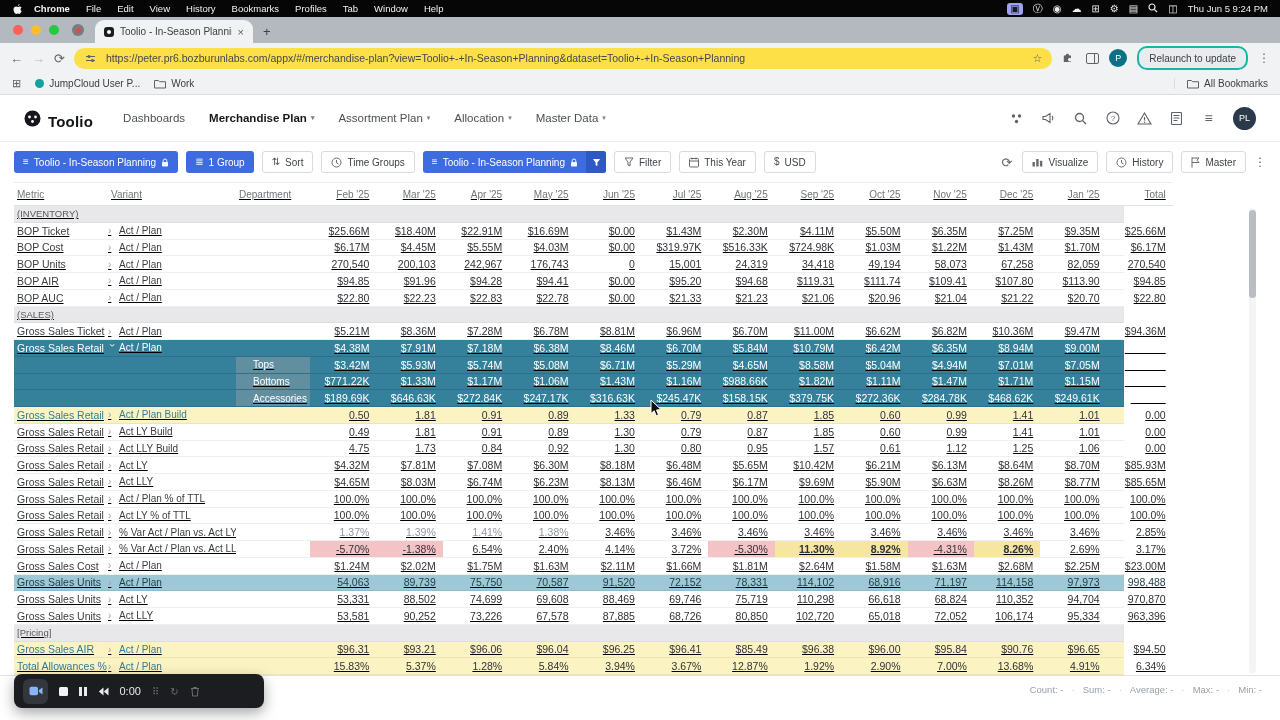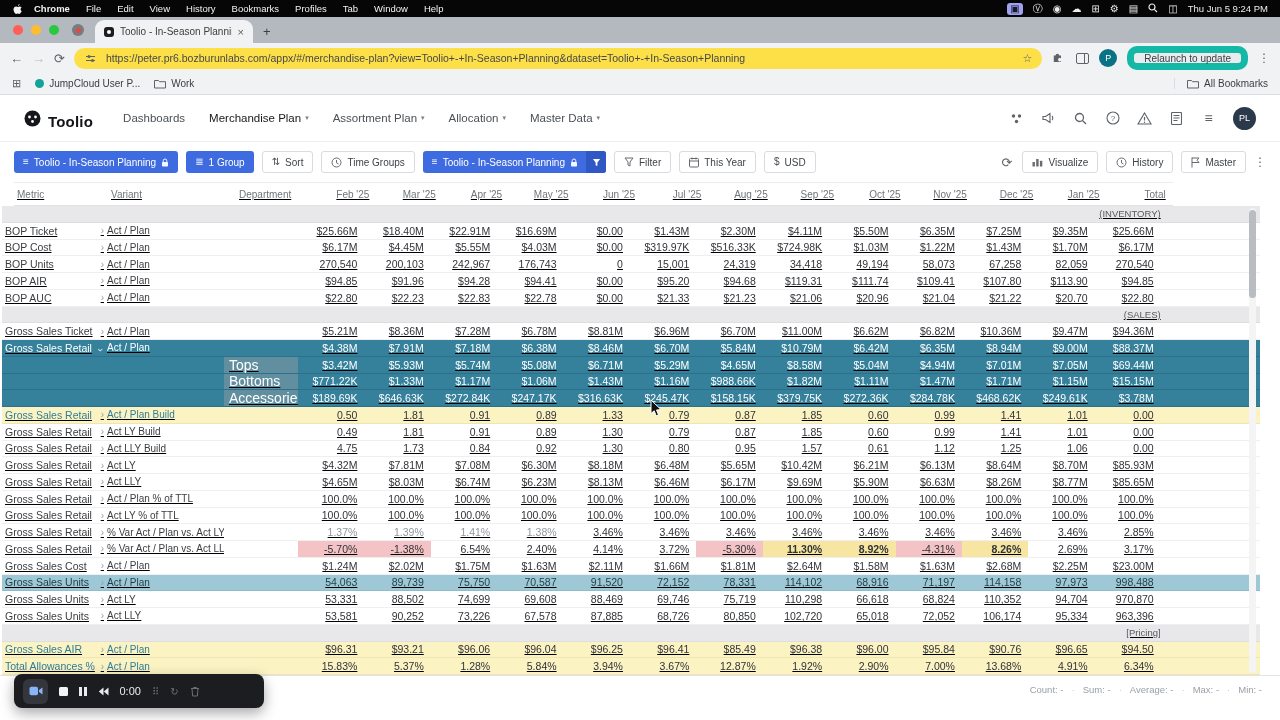--- a/index.html
+++ b/index.html
@@ -39,41 +39,41 @@
   .nav-ic { font-size:13px; color:#5f6368; }
   .nav-ic.dim { color:#b6b9be; }
   .omnibox { flex:1; height:21px; background:#fde047; border-radius:11px; display:flex;
     align-items:center; gap:8px; padding:0 10px; min-width:0; }
   .omni-url { flex:1; font-size:10.5px; color:#45484c; white-space:nowrap; overflow:hidden; }
   .star { color:#5f6368; font-size:11px; }
   .bar-icons { display:flex; align-items:center; gap:10px; }
   .ext-ic { width:14px; height:14px; color:#5f6368; display:flex; align-items:center; justify-content:center; }
   .chrome-avatar { width:18px; height:18px; border-radius:50%; background:#0b7285; color:#fff;
     font-size:9px; display:flex; align-items:center; justify-content:center; }
-  .relaunch { height:24px; background:#e9ebee; border:7px solid #14b8a6; border-radius:10px;
+  .relaunch { height:24px; background:#e9ebee; border:2px solid #14b8a6; border-radius:10px;
     font-size:10px; color:#3c4043; display:flex; align-items:center; padding:0 10px; white-space:nowrap; }
   .kebab { color:#5f6368; font-size:12px; }
 
   
   .bookmarksbar { height:22px; background:#f1f2f4; border-bottom:1px solid #d9dce0; display:flex;
     align-items:center; padding:0 12px; gap:14px; font-size:10px; color:#3c4043; }
   .bm { display:flex; align-items:center; gap:5px; white-space:nowrap; }
   .bm-fav { width:9px; height:9px; border-radius:50%; background:#14a39b; }
   .bm-right { margin-left:auto; display:flex; align-items:center; gap:5px; border-left:1px solid #d9dce0; padding-left:12px; }
   .grid-ic { color:#5f6368; font-size:11px; }
   .folder { width:12px; height:10px; }
 
   
   .appheader { height:47px; background:#fff; border-bottom:1px solid #ededee; display:flex;
     align-items:center; padding:0 24px; }
   .logo { display:flex; align-items:center; gap:7px; margin-right:30px; }
   .logo-text { font-size:15px; font-weight:bold; color:#121418; letter-spacing:0.2px;margin-top:6px; }
   .app-nav { display:flex; gap:24px; align-items:center; }
   .nav-item { font-size:11.5px; color:#4b5055; display:flex; align-items:center; gap:4px; white-space:nowrap; }
-  .nav-item.active { font-weight:normal; color:#16181b; }
+  .nav-item.active { font-weight:bold; color:#16181b; }
   .nav-item .caret { font-size:7px; color:#7a7f85; }
   .header-icons { margin-left:auto; display:flex; align-items:center; gap:17px; color:#5f6368; }
   .hd-ic { width:15px; height:15px; display:flex; align-items:center; justify-content:center; }
   .app-avatar { width:23px; height:23px; border-radius:50%; background:#2b3a4a; color:#fff;
     font-size:9px; display:flex; align-items:center; justify-content:center; }
 
   
   .toolbar { height:40px; display:flex; align-items:center; padding:0 14px; gap:8px; background:#fff; }
   .pill { height:22px; border-radius:3px; display:flex; align-items:center; gap:5px;
     font-size:10px; padding:0 9px; white-space:nowrap; }
@@ -87,29 +87,29 @@
 
   
   :root { --cols: 94px 128px 74px repeat(12, 66.4px) 66px; }
   .table-area { position:relative; height:493px;text-decoration:underline; }
   .thead { display:grid; grid-template-columns:var(--cols); margin-left:14px; width:1159px;
     height:24px; align-items:center; font-size:10px; color:#70757a;
     border-top:1px solid #ececee; border-bottom:1px solid #e2e2e4; }
   .th { padding-left:3px; white-space:nowrap; overflow:hidden; }
   .th.num { text-align:right; padding-right:7px; }
   .tbody { height:469px; overflow:hidden; }
-  .trow { display:grid; grid-template-columns:var(--cols); margin-left:2px; width:1258px;
+  .trow { display:grid; grid-template-columns:var(--cols); margin-left:14px; width:1110px;
     height:16.75px; align-items:center; font-size:10.5px; border-bottom:1px solid #efeff1;
-    background:#fff;text-align:right; }
+    background:#fff; }
   .trow > div { white-space:nowrap; overflow:hidden; height:100%; display:flex; align-items:center; }
   .cm { color:#3a3e42; padding-left:3px; }
   .cvar { gap:3px; color:#3a3e42; font-size:10px; }
   .chev { color:#9aa0a6; font-size:10px; width:8px; flex:none; display:inline-block; }
   .chev.rot { transform:rotate(90deg); }
-  .cdept { font-size:14px; padding-left:5px; }
+  .cdept { font-size:10px; padding-left:17px; }
   .cv { justify-content:flex-end; padding-right:7px; color:#303338; }
   .trow.section { background:#e8e8ea; border-bottom:1px solid #dedee0; }
   .sec-label { grid-column:1 / -1; font-size:9.5px; color:#56595d; padding-left:3px; }
   .trow.selected, .trow.sub { background:#35809a; border-bottom:1px solid #2e7089; }
   .trow.selected .cm, .trow.selected .cvar, .trow.selected .cv,
   .trow.sub .cv, .trow.sub .cdept { color:#fff; }
   .trow.selected .chev { color:#dbe9ee; }
   .trow.sub .cdept.badge { background:#628fa0; }
   .trow.yellow { background:#fcf3c3; border-bottom:1px solid #efe5b4; }
   .trow.yellow .cm, .trow.yellow .cvar { color:#2e7d9a; }

